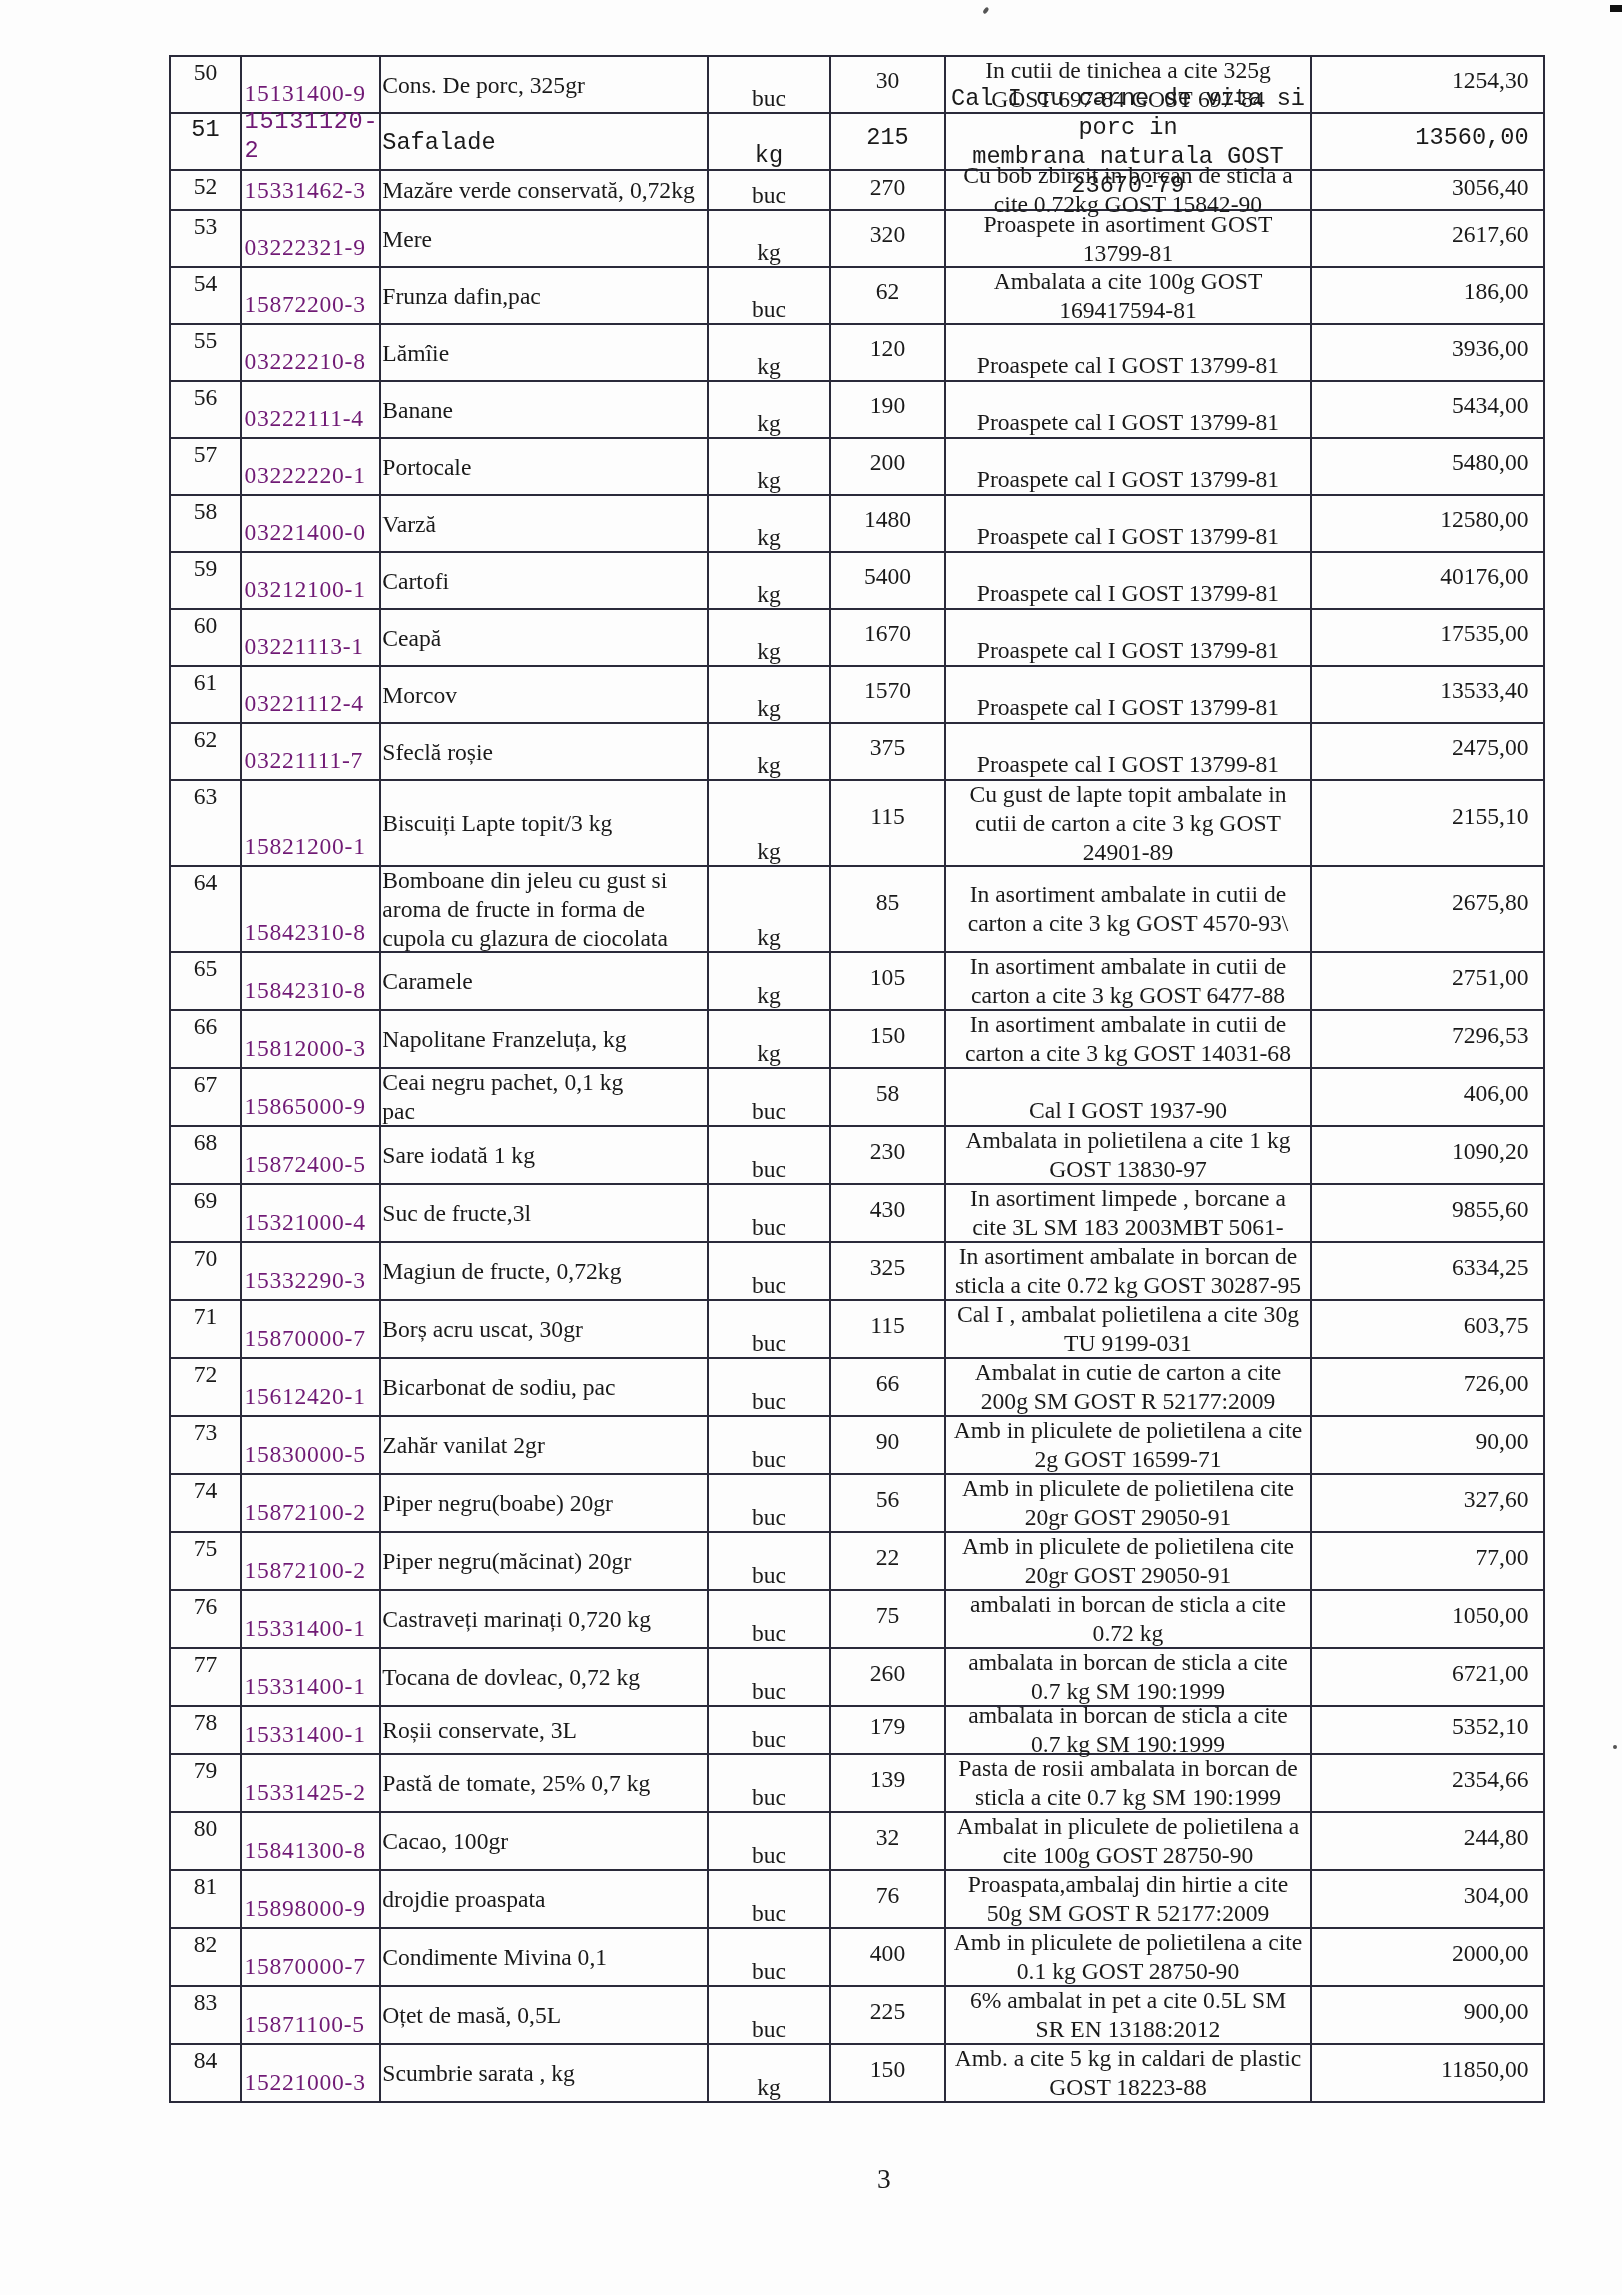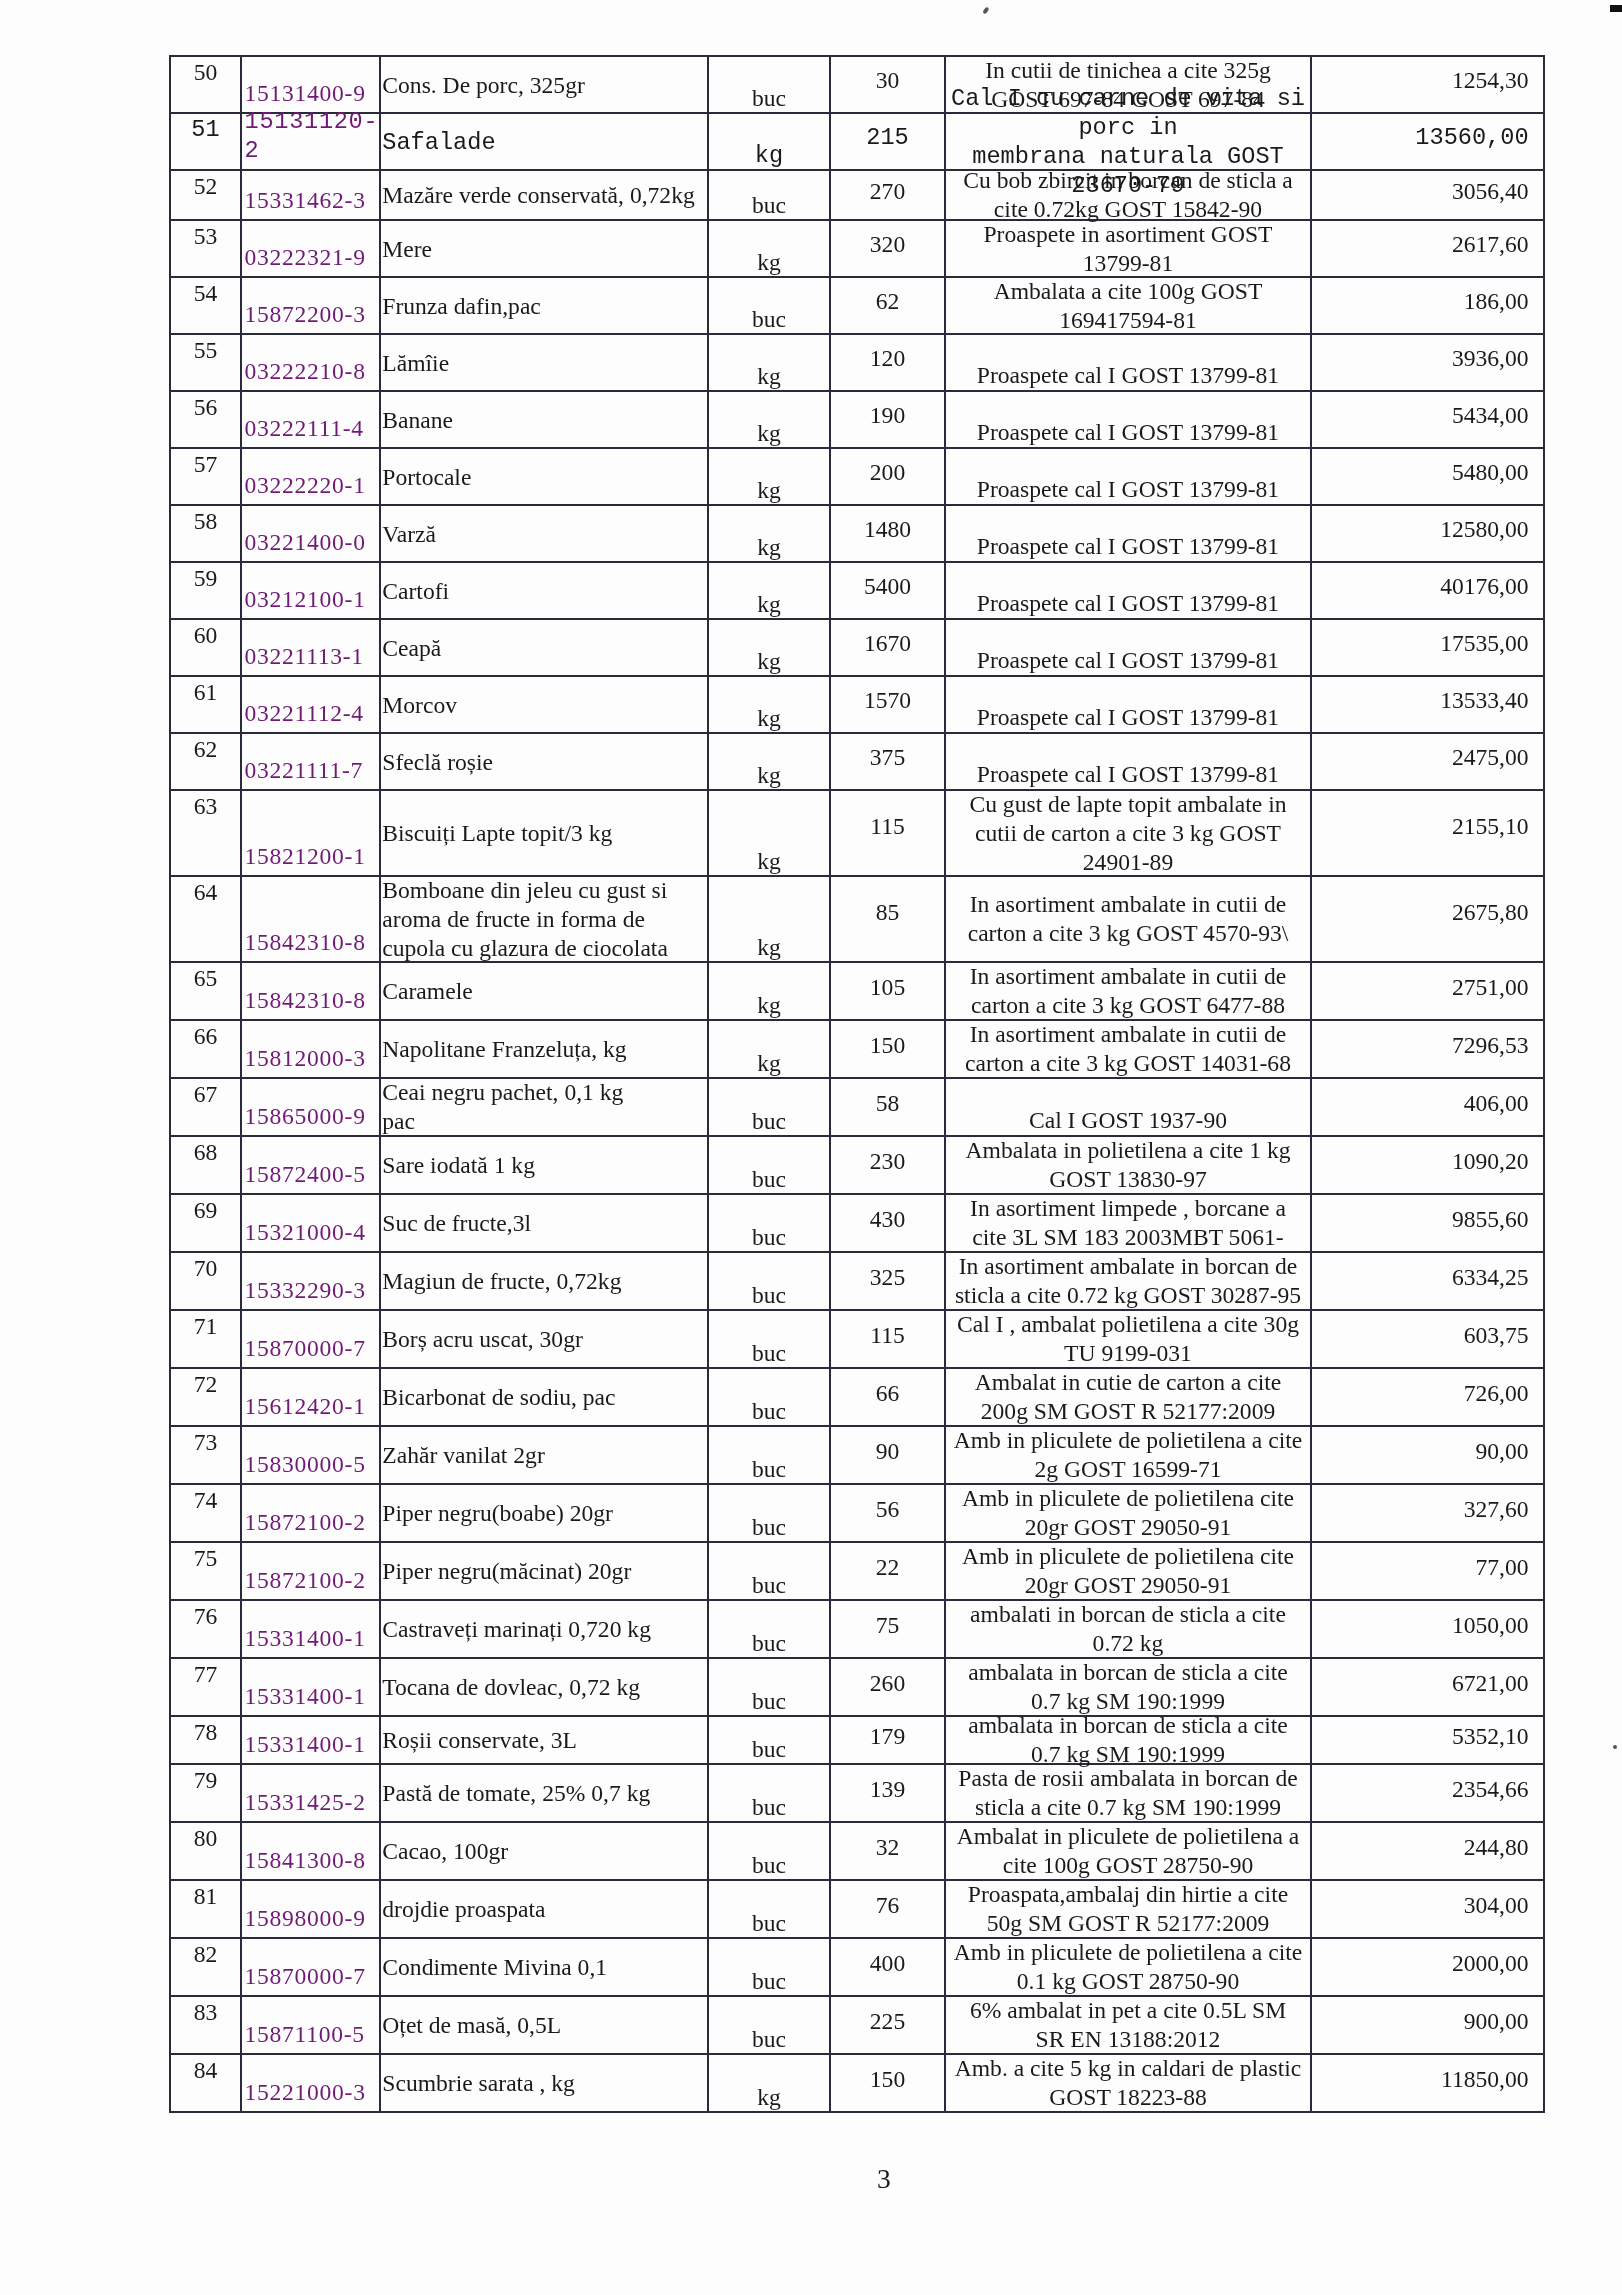--- a/index.html
+++ b/index.html
@@ -115,21 +115,21 @@
               <span class="desc">Cal I cu carne de vita si porc in
 membrana naturala GOST 23670-79</span>
             </div>
           </td>
     <td>
             <div class="cell">
               <span class="sum">13560,00</span>
             </div>
           </td>
   </tr>
-        <tr style="height: 50px;">
+        <tr style="height: 40px;">
     <td>
             <div class="cell">
               <span class="no">52</span>
             </div>
           </td>
     <td>
             <div class="cell">
               <span class="cpv">15331462-3</span>
             </div>
           </td>

